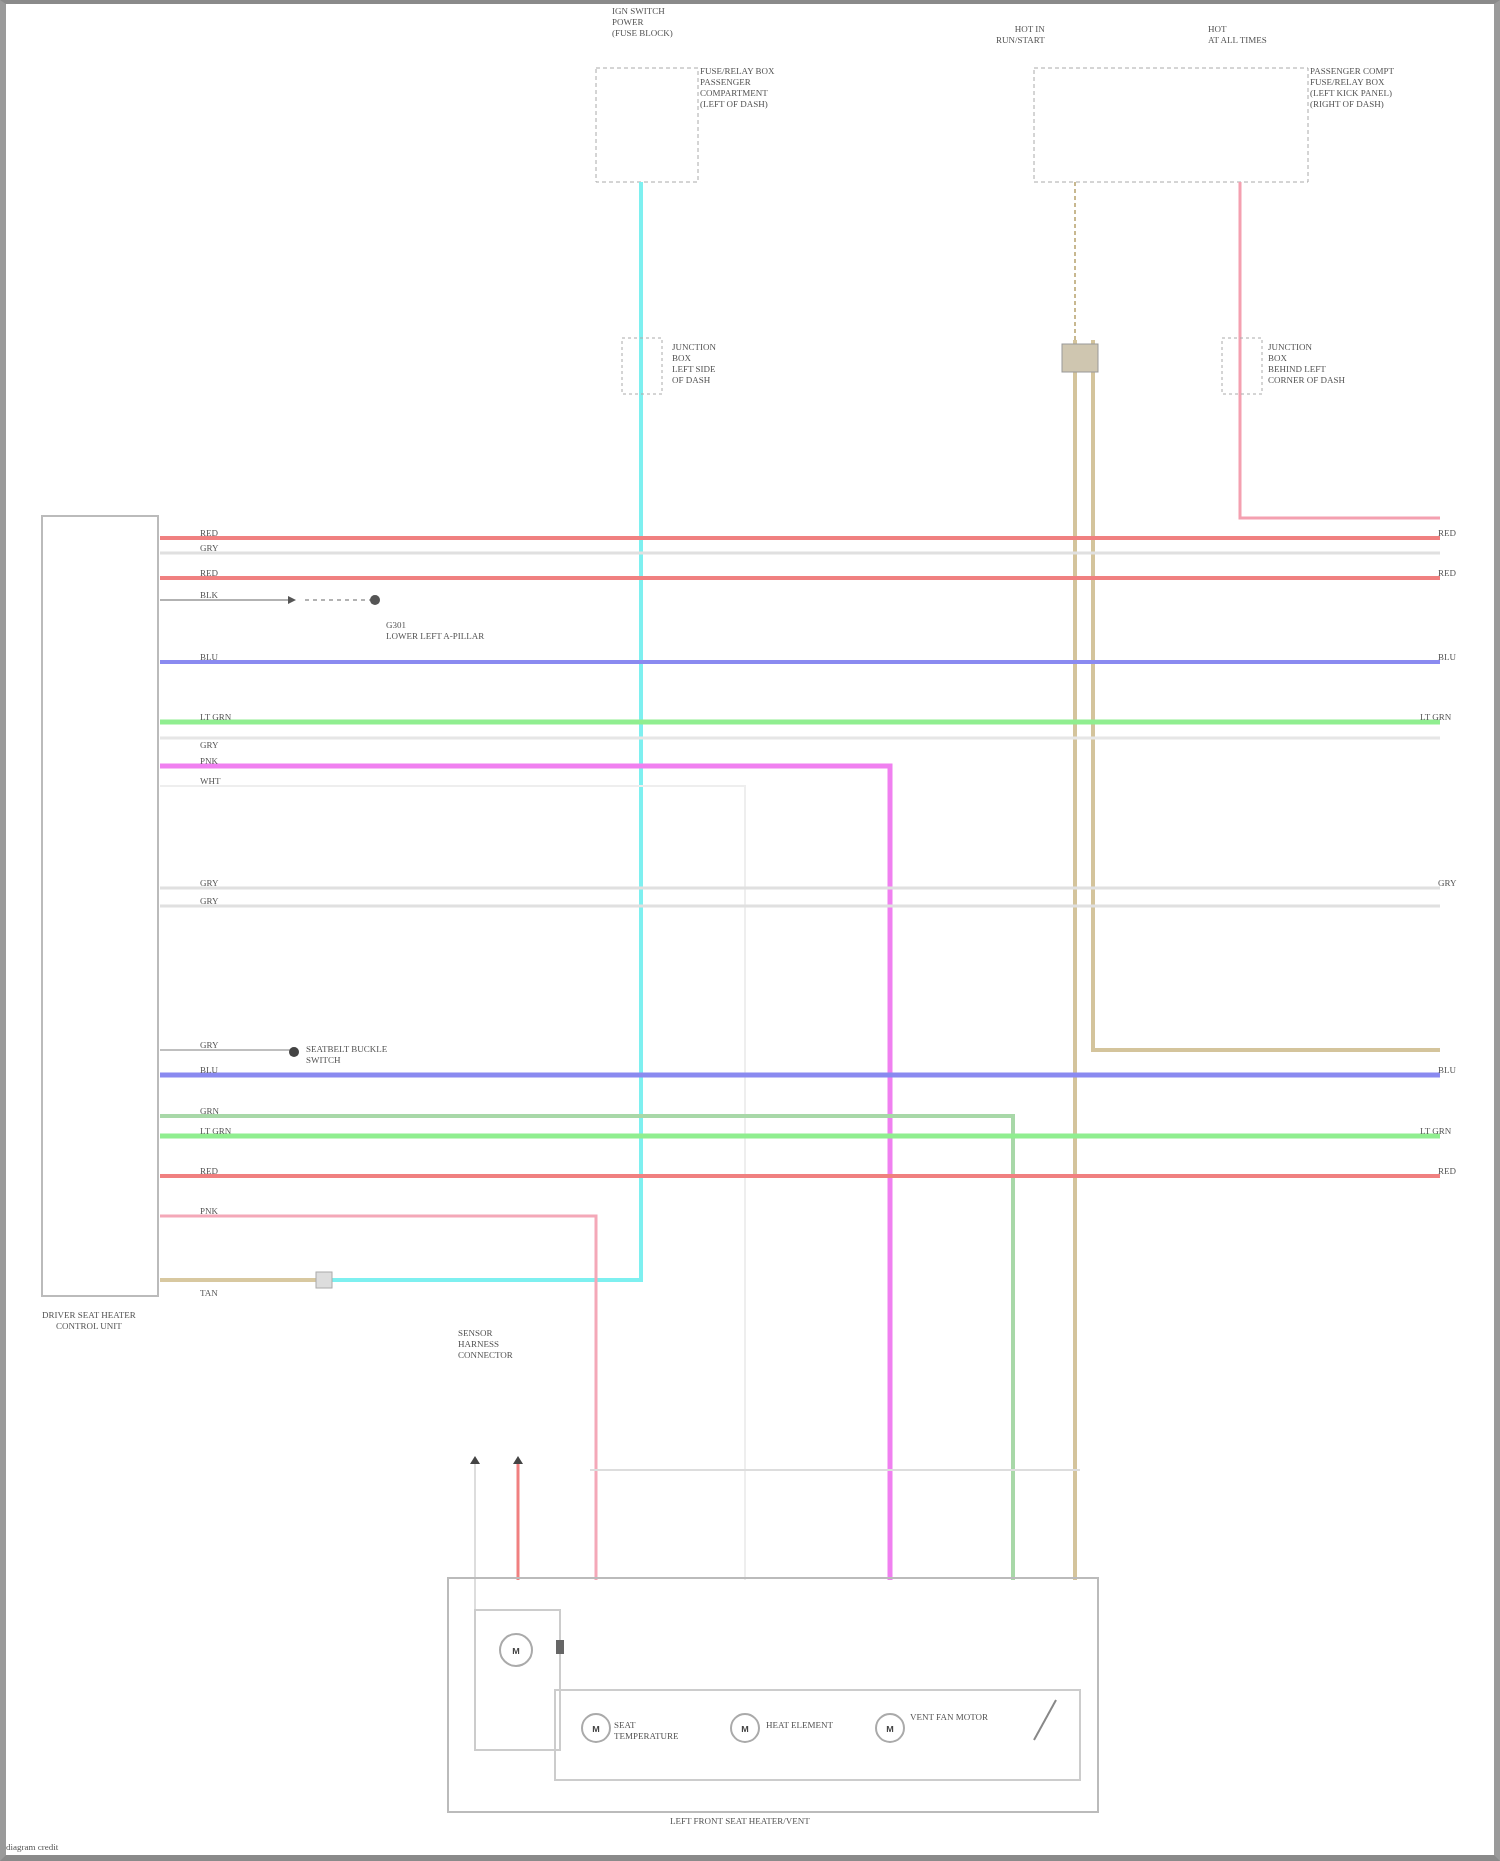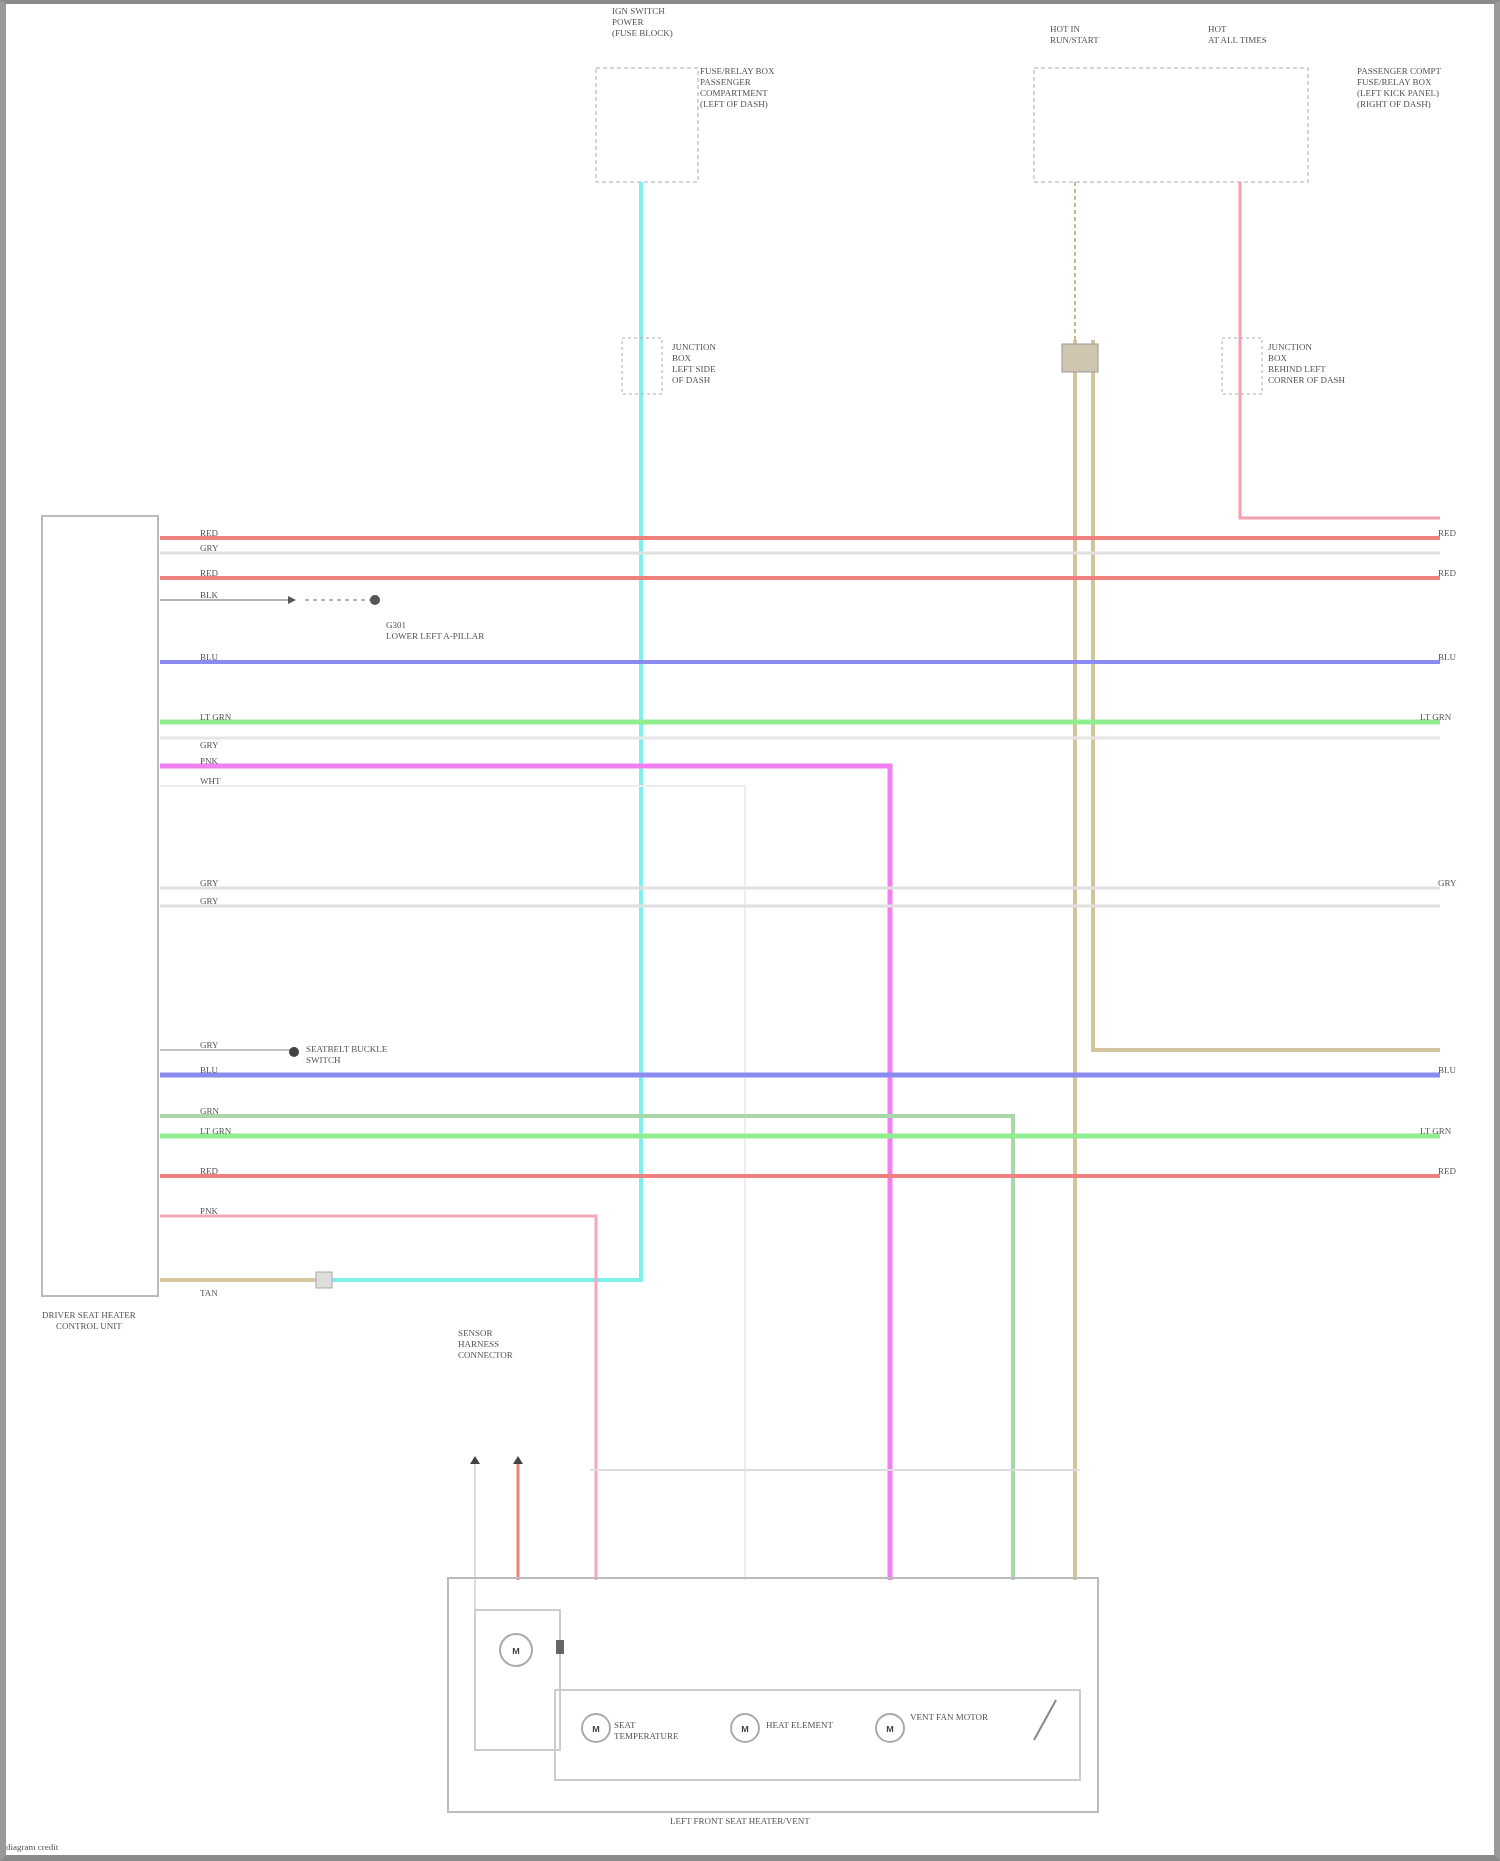--- a/index.html
+++ b/index.html
@@ -80,25 +80,25 @@
   <line x1="1034" y1="1740" x2="1056" y2="1700" stroke="#888" stroke-width="2"></line>
 </svg>
 
 <div class="caption" style="left:612px;top:6px;">IGN SWITCH
 POWER
 (FUSE BLOCK)</div>
 <div class="caption" style="left:700px;top:66px;">FUSE/RELAY BOX
 PASSENGER
 COMPARTMENT
 (LEFT OF DASH)</div>
-<div class="caption" style="left:1050px;top:24px;">HOT IN
+<div class="caption" style="left:996px;top:24px;text-align:right;">HOT IN
 RUN/START</div>
 <div class="caption" style="left:1208px;top:24px;">HOT
 AT ALL TIMES</div>
-<div class="caption" style="left:1310px;top:66px;margin-left:47px;">PASSENGER COMPT
+<div class="caption" style="left:1310px;top:66px;">PASSENGER COMPT
 FUSE/RELAY BOX
 (LEFT KICK PANEL)
 (RIGHT OF DASH)</div>
 <div class="caption" style="left:672px;top:342px;">JUNCTION
 BOX
 LEFT SIDE
 OF DASH</div>
 <div class="caption" style="left:1268px;top:342px;">JUNCTION
 BOX
 BEHIND LEFT

